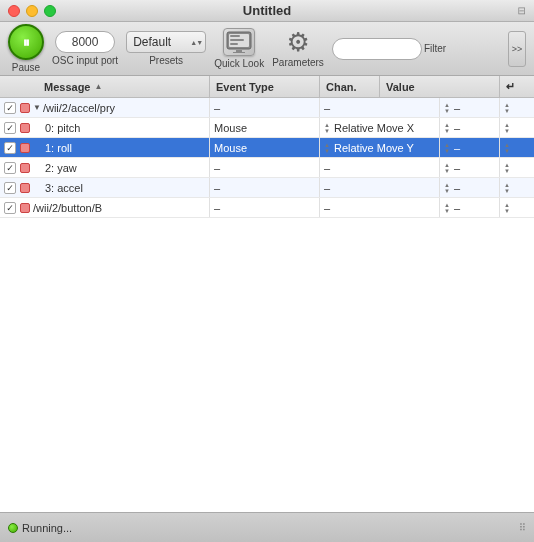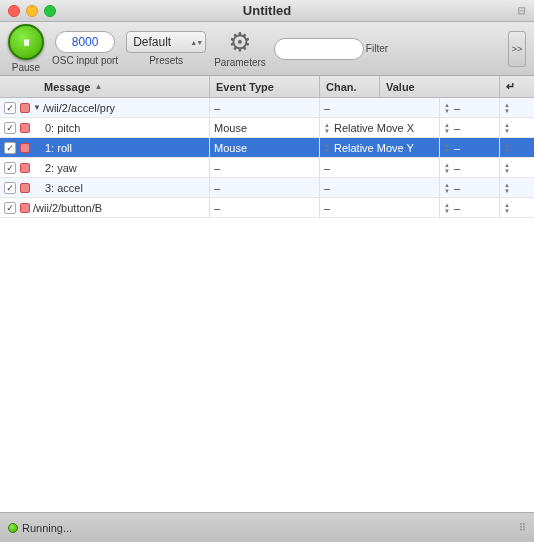--- a/index.html
+++ b/index.html
@@ -93,21 +93,21 @@
       text-align: center;
     }
     .osc-port-input {
       width: 60px;
       height: 22px;
       border: 1px solid #aaa;
       border-radius: 11px;
       background: white;
       text-align: center;
       font-size: 12px;
-      color: #1d4ed8;
+      color: #404040;
       padding: 0 12px;
     }
     .preset-select {
       height: 22px;
       border: 1px solid #aaa;
       border-radius: 4px;
       background: linear-gradient(to bottom, #f5f5f5, #e0e0e0);
       font-size: 12px;
       color: #333;
       padding: 0 18px 0 6px;
@@ -388,20 +388,34 @@
 
     <div class="toolbar-group">
       <div class="select-wrapper">
         <select class="preset-select">
           <option>Default</option>
         </select>
       </div>
       <span class="toolbar-label">Presets</span>
     </div>
 
+    <div class="quick-look-btn toolbar-group">
+      <div class="ql-icon">
+        <svg width="26" height="22" viewBox="0 0 26 22">
+          <rect x="1" y="1" width="24" height="17" rx="2" fill="#888" stroke="#666" stroke-width="1"></rect>
+          <rect x="3" y="3" width="20" height="13" rx="1" fill="#ddd"></rect>
+          <rect x="4" y="4" width="10" height="2" fill="#888" rx="1"></rect>
+          <rect x="4" y="8" width="14" height="2" fill="#888" rx="1"></rect>
+          <rect x="4" y="12" width="8" height="2" fill="#888" rx="1"></rect>
+          <rect x="10" y="19" width="6" height="2" fill="#888"></rect>
+          <rect x="7" y="21" width="12" height="1" fill="#888"></rect>
+        </svg>
+      </div>
+      <span class="toolbar-label">Quick Look</span>
+    </div>
 
     <div class="gear-btn toolbar-group">
       <span class="gear-icon">⚙</span>
       <span class="toolbar-label">Parameters</span>
     </div>
 
     <div class="search-wrapper">
       <div class="search-input-row">
         <span class="search-icon">🔍</span>
         <input class="search-box" type="text" placeholder="" style="">

